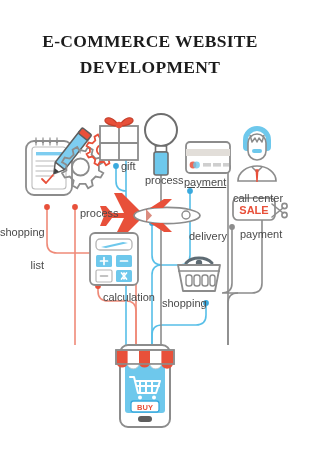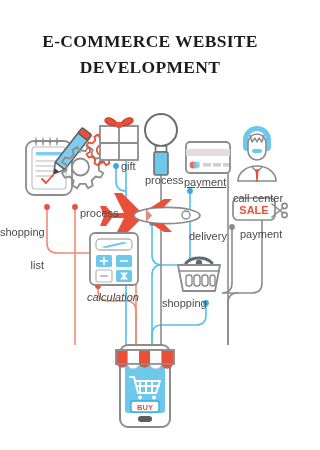--- a/index.html
+++ b/index.html
@@ -269,18 +269,18 @@
     <div class="lbl" style="left:145px;top:70px;">process</div>
 
     <div class="lbl" style="left:184px;top:72px;text-decoration:underline;">payment</div>
 
     <div class="lbl" style="left:233px;top:88px;">call center</div>
 
     <div class="lbl" style="left:141px;top:126px;margin-left:48px;">delivery</div>
 
     <div class="lbl" style="left:240px;top:124px;">payment</div>
 
-    <div class="lbl" style="left:87px;top:187px;font-style:italic;">calculation</div>
+    <div class="lbl" style="left:103px;top:187px;">calculation</div>
 
     <div class="lbl" style="left:162px;top:193px;">shopping</div>
 
   </div>
 </div>
 
 </body></html>

